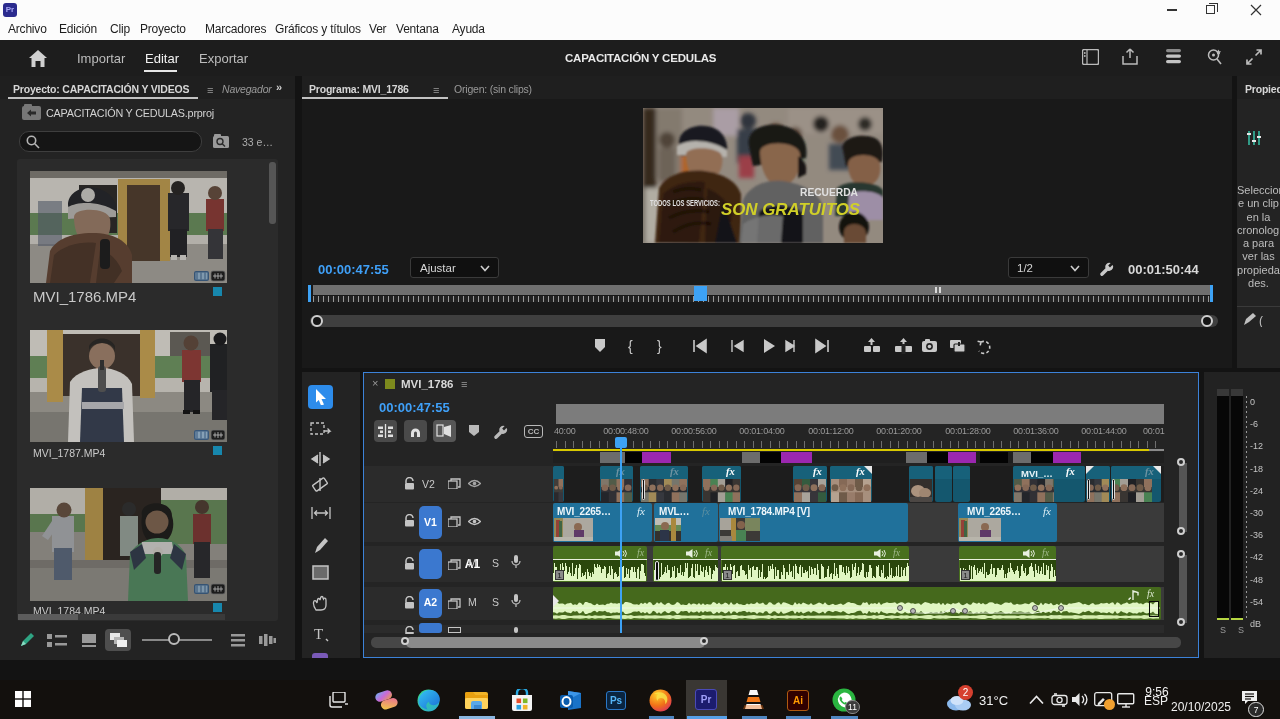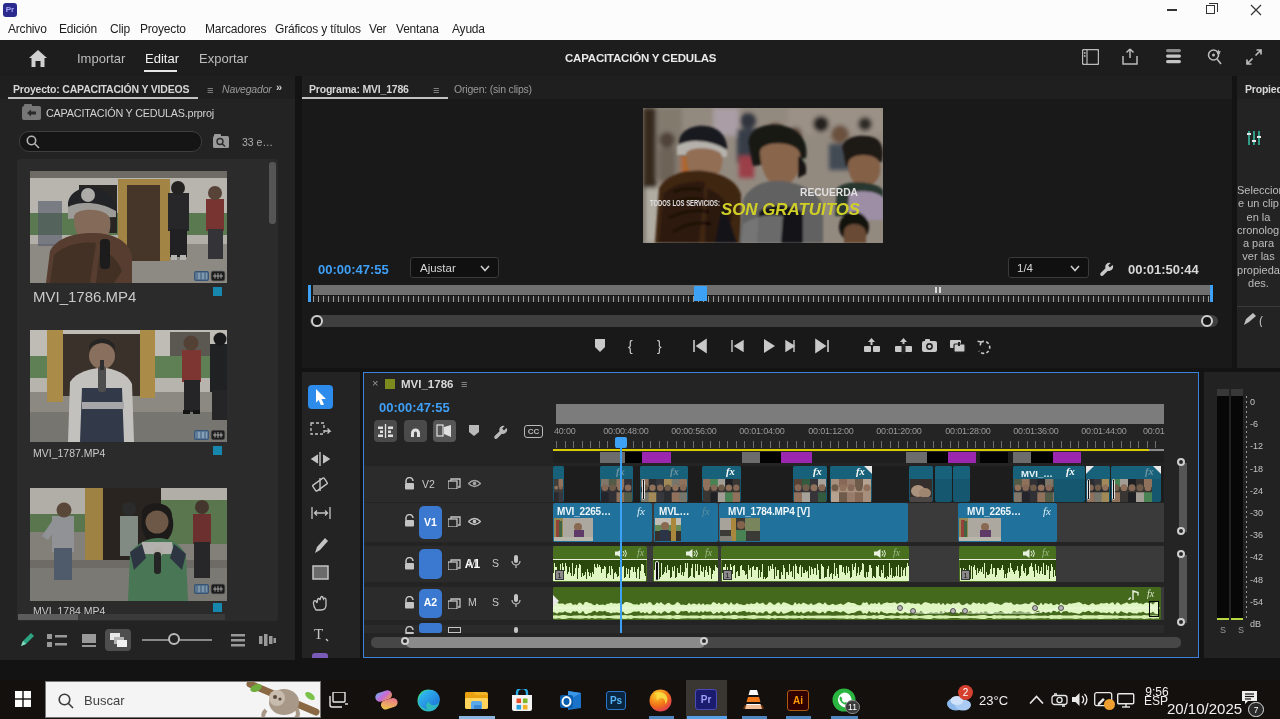--- a/index.html
+++ b/index.html
@@ -337,21 +337,21 @@
       </g>
     </svg>
 
     <div class="abs" style="left:16px;top:186px;font-size:13px;font-weight:bold;color:#3fa0f8;">00:00:47:55</div>
     <div class="abs" style="left:108px;top:181px;width:89px;height:21px;background:#101010;border:1px solid #3a3a3a;border-radius:3px;"></div>
     <div class="abs" style="left:118px;top:186px;font-size:11.5px;color:#d6d6d6;">Ajustar</div>
     <svg class="abs" style="left:178px;top:189px;" width="10" height="7">
         <path d="M1 1 L5 5.5 L9 1" fill="none" stroke="#ccc" stroke-width="1.6"></path>
       </svg>
     <div class="abs" style="left:706px;top:181px;width:81px;height:21px;background:#101010;border:1px solid #3a3a3a;border-radius:3px;"></div>
-    <div class="abs" style="left:715px;top:186px;font-size:11.5px;color:#d6d6d6;">1/4</div>
+    <div class="abs" style="left:715px;top:186px;font-size:11.5px;color:#d6d6d6;">1/2</div>
     <svg class="abs" style="left:768px;top:189px;" width="10" height="7">
         <path d="M1 1 L5 5.5 L9 1" fill="none" stroke="#ccc" stroke-width="1.6"></path>
       </svg>
     <svg class="abs" style="left:797px;top:185px;" width="16" height="15">
         <path d="M14.2 5.8a4.1 4.1 0 0 1-5.3 3.9L4.1 14.5a1.7 1.7 0 0 1-2.4-2.4l4.8-4.8a4.1 4.1 0 0 1 5.2-5.2L9.2 4.6l1.8 1.8 2.4-2.4c.5.5.8 1.2.8 1.8z" fill="#c9c9c9"></path>
       </svg>
     <div class="abs" style="left:826px;top:186px;font-size:13px;font-weight:bold;color:#d8d8d8;">00:01:50:44</div>
 
     <div class="abs" style="left:6px;top:209px;width:3px;height:17px;background:#3da2f5;"></div>
     <div class="abs" style="left:11px;top:209px;width:900px;height:10px;background:#6f6f6f;"></div>
@@ -975,38 +975,20 @@
 
   <div class="abs" id="taskbar" style="left:0;top:680px;width:1280px;height:39px;background:#13100d;">
 
     <svg class="abs" style="left:15px;top:11px;" width="16" height="16">
         <rect x="0" y="0" width="7.3" height="7.3" fill="#fff"></rect>
         <rect x="8.7" y="0" width="7.3" height="7.3" fill="#fff"></rect>
         <rect x="0" y="8.7" width="7.3" height="7.3" fill="#fff"></rect>
         <rect x="8.7" y="8.7" width="7.3" height="7.3" fill="#fff"></rect>
       </svg>
 
-    <div class="abs" style="left:45px;top:1px;width:276px;height:37px;background:#f4f4f4;border:1px solid #777;overflow:hidden;">
-      <svg class="abs" style="left:12px;top:11px;" width="16" height="16">
-          <circle cx="6.5" cy="6.5" r="5.3" fill="none" stroke="#3c3c3c" stroke-width="1.6"></circle>
-          <line x1="10.5" y1="10.5" x2="15" y2="15" stroke="#3c3c3c" stroke-width="1.6"></line>
-        </svg>
-      <div class="abs" style="left:38px;top:11px;font-size:13px;color:#414141;">Buscar</div>
-      <svg class="abs" style="left:198px;top:0px;" width="78" height="37">
-        <path d="M6 2 L72 30" stroke="#8a6844" stroke-width="7" stroke-linecap="round"></path>
-        <ellipse cx="40" cy="20" rx="15" ry="13" fill="#a89888"></ellipse>
-        <circle cx="33" cy="16" r="8" fill="#c8bcae"></circle>
-        <circle cx="31" cy="15" r="2" fill="#5a4a3c"></circle>
-        <circle cx="36" cy="17" r="1.6" fill="#5a4a3c"></circle>
-        <path d="M22 28 Q18 32 20 35" stroke="#a89888" stroke-width="4" fill="none"></path>
-        <path d="M52 26 Q56 32 52 36" stroke="#a89888" stroke-width="4" fill="none"></path>
-        <ellipse cx="12" cy="6" rx="6" ry="3.5" fill="#6fae3e" transform="rotate(-25 12 6)"></ellipse>
-        <ellipse cx="66" cy="14" rx="5.5" ry="3" fill="#7bc24a" transform="rotate(35 66 14)"></ellipse>
-      </svg>
-    </div>
 
     <svg class="abs" style="left:329px;top:12px;" width="19" height="16">
         <rect x="4" y="0" width="12" height="10" rx="1" fill="none" stroke="#e8e8e8" stroke-width="1.4"></rect>
         <path d="M1 4 v9 a2 2 0 0 0 2 2 h10" fill="none" stroke="#e8e8e8" stroke-width="1.4"></path>
         <line x1="16" y1="12" x2="19" y2="12" stroke="#e8e8e8" stroke-width="1.4"></line>
       </svg>
 
     <svg class="abs" style="left:375px;top:9px;" width="23" height="22">
       <defs>
           <linearGradient id="cpg" x1="0" y1="0" x2="1" y2="1">
@@ -1095,21 +1077,21 @@
     </svg>
     <div class="abs" style="left:845px;top:20px;width:15px;height:14px;background:#3c3c3c;border:1px solid #888;border-radius:8px;color:#fff;font-size:8.5px;text-align:center;line-height:13px;">11</div>
 
     <svg class="abs" style="left:945px;top:12px;" width="28" height="19">
       <ellipse cx="11" cy="12" rx="9" ry="6.5" fill="#8ab8ec"></ellipse>
       <ellipse cx="18" cy="13" rx="8" ry="5.5" fill="#aaccf4"></ellipse>
       <ellipse cx="12" cy="8.5" rx="6.5" ry="4.5" fill="#cfe2fa"></ellipse>
     </svg>
     <div class="abs" style="left:958px;top:685px;"></div>
     <div class="abs" style="left:958px;top:5px;width:15px;height:15px;background:#d6402f;border-radius:50%;color:#fff;font-size:10px;text-align:center;line-height:15px;">2</div>
-    <div class="abs" style="left:979px;top:13px;font-size:13px;color:#f0f0f0;">23°C</div>
+    <div class="abs" style="left:979px;top:13px;font-size:13px;color:#f0f0f0;">31°C</div>
     <svg class="abs" style="left:1029px;top:15px;" width="15" height="10">
         <path d="M1 8.5 L7.5 1.5 L14 8.5" fill="none" stroke="#e8e8e8" stroke-width="1.7"></path>
       </svg>
 
     <svg class="abs" style="left:1051px;top:13px;" width="17" height="14">
         <rect x="1" y="2.5" width="15" height="9" rx="2.5" fill="none" stroke="#e8e8e8" stroke-width="1.3"></rect>
         <circle cx="8.5" cy="7" r="2.6" fill="none" stroke="#e8e8e8" stroke-width="1.3"></circle>
         <path d="M3 1 h3 M11 13 h3" stroke="#e8e8e8" stroke-width="1.3"></path>
       </svg>
     <svg class="abs" style="left:1072px;top:12px;" width="18" height="15">
@@ -1122,21 +1104,21 @@
       </svg>
     <div class="abs" style="left:1104px;top:19px;width:11px;height:11px;background:#f0a030;border-radius:50%;"></div>
     <svg class="abs" style="left:1117px;top:13px;" width="18" height="15">
         <rect x="0.7" y="0.7" width="16" height="10" rx="1" fill="none" stroke="#e8e8e8" stroke-width="1.4"></rect>
         <line x1="5" y1="14" x2="13" y2="14" stroke="#e8e8e8" stroke-width="1.4"></line>
         <line x1="9" y1="11" x2="9" y2="14" stroke="#e8e8e8" stroke-width="1.4"></line>
       </svg>
     <div class="abs" style="left:1144px;top:14px;font-size:12px;color:#f0f0f0;">ESP</div>
 
     <div class="abs" style="left:1129px;top:5px;width:56px;text-align:center;font-size:12px;color:#f0f0f0;">9:56</div>
-    <div class="abs" style="left:1167px;top:20px;width:68px;text-align:center;font-size:15px;color:#f0f0f0;">20/10/2025</div>
+    <div class="abs" style="left:1167px;top:20px;width:68px;text-align:center;font-size:12px;color:#f0f0f0;">20/10/2025</div>
 
     <div class="abs" style="left:459px;top:36px;width:36px;height:2.5px;background:#8ab6e0;"></div>
     <div class="abs" style="left:649px;top:36px;width:25px;height:2.5px;background:#4f86c0;"></div>
     <div class="abs" style="left:687px;top:36px;width:40px;height:3px;background:#56a0e8;"></div>
     <div class="abs" style="left:742px;top:36px;width:25px;height:2.5px;background:#4f86c0;"></div>
     <div class="abs" style="left:786px;top:36px;width:25px;height:2.5px;background:#4f86c0;"></div>
     <div class="abs" style="left:831px;top:36px;width:27px;height:2.5px;background:#4f86c0;"></div>
 
     <svg class="abs" style="left:1241px;top:10px;" width="17" height="15">
         <path d="M1 1 h15 v10 h-9 l-3 3 v-3 h-3 z" fill="#f0f0f0"></path>

